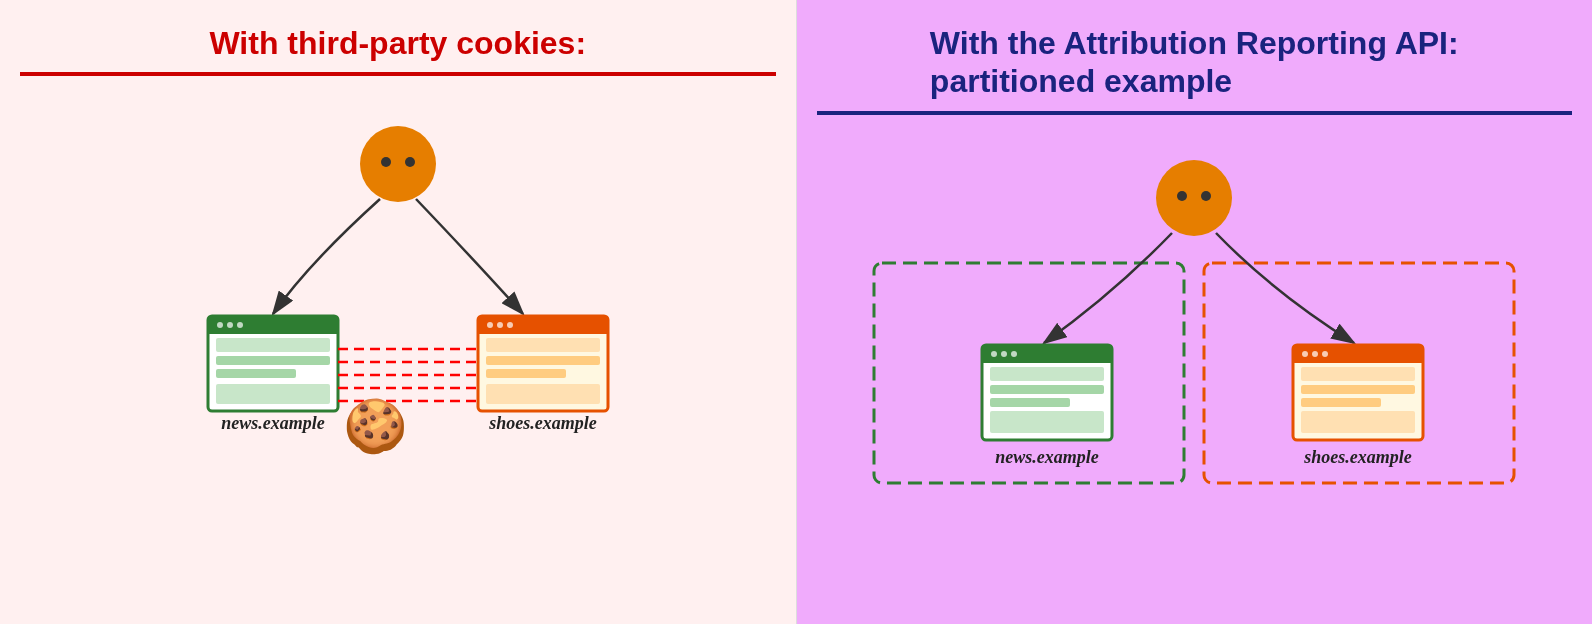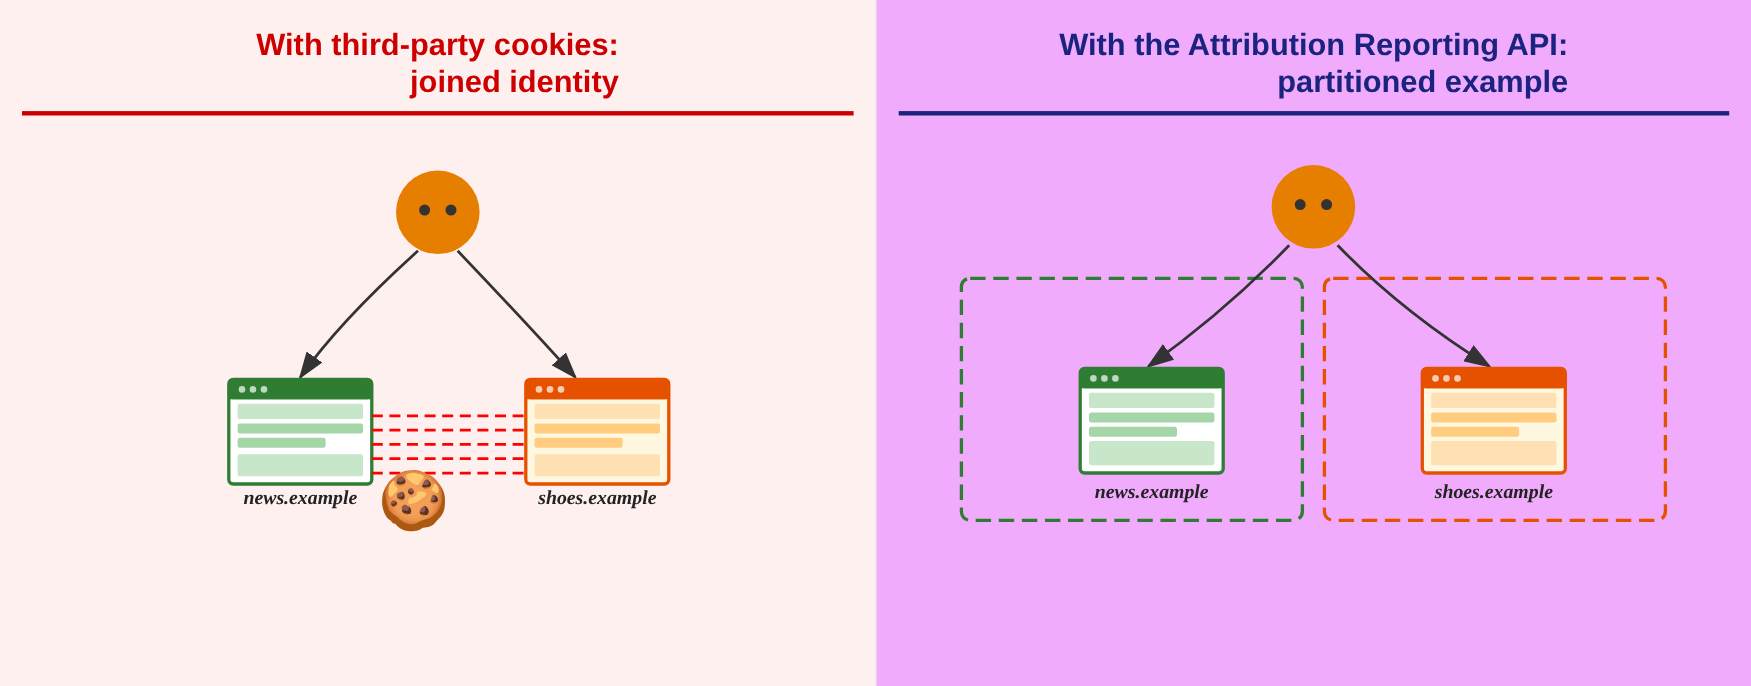--- a/index.html
+++ b/index.html
@@ -24,23 +24,23 @@
       background: #fff0f0;
       border-right: 1px solid #ddd;
     }
 
     .panel-right {
       background: #f0abfc;
     }
 
     .panel-title {
       font-family: 'Arial Black', 'Impact', sans-serif;
-      font-size: 28px;
+      font-size: 32px;
       font-weight: 900;
-      text-align: right;
+      text-align: left;
       margin-bottom: 10px;
       line-height: 1.2;
       font-style: normal;
     }
 
     .title-left {
       color: #cc0000;
     }
 
     .title-right {
@@ -55,21 +55,20 @@
 
     .divider-left { background: #cc0000; }
     .divider-right { background: #1a237e; }
   </style>
 </head>
 <body>
 
 <div class="panel panel-left">
   <div class="panel-title title-left">
     <span>With third-party cookies:</span><br>
-    <span>joined identity</span>
   </div>
   <div class="divider divider-left"></div>
 
   <svg viewBox="0 0 580 370" width="580" height="370">
 
     <circle cx="290" cy="70" r="38" fill="#e67e00"></circle>
 
     <circle cx="278" cy="68" r="5" fill="#333"></circle>
     <circle cx="302" cy="68" r="5" fill="#333"></circle>
 

